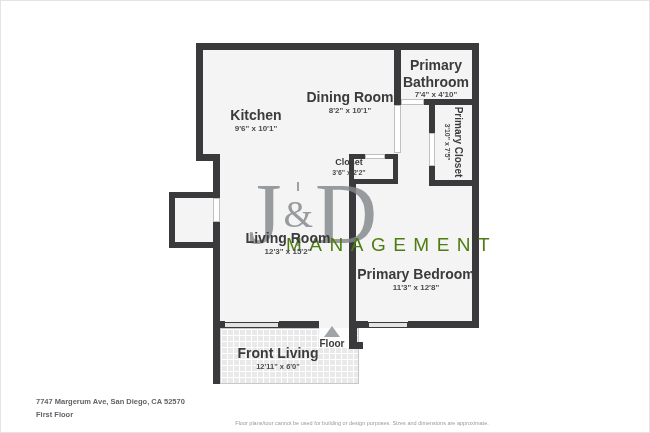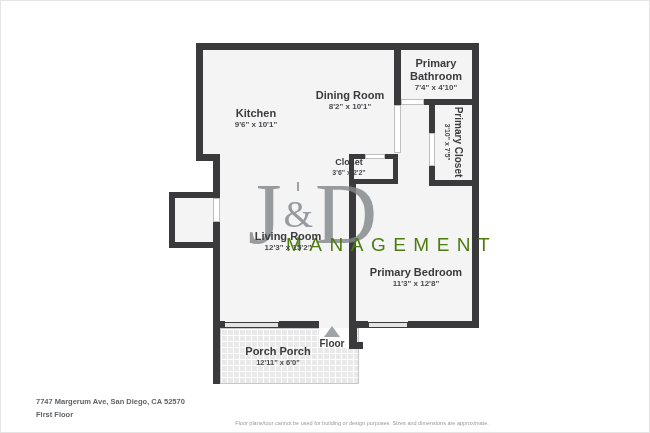--- a/index.html
+++ b/index.html
@@ -12,21 +12,21 @@
   .door{position:absolute;background:#ffffff;border:1px solid #bfbfbf;box-sizing:border-box;z-index:2;}
   .window{position:absolute;background:#e3e3e3;border:1px solid #3a3a3c;box-sizing:border-box;z-index:2;}
   .porch{position:absolute;left:219px;top:327px;width:139px;height:56px;z-index:1;
          background-color:#e9e9e9;
          background-image:linear-gradient(#ffffff 1.5px, transparent 1.5px),
                           linear-gradient(90deg,#ffffff 1.5px, transparent 1.5px);
          background-size:6px 6px;border:1px solid #c8c8c8;box-sizing:border-box;}
   .entry-pad{position:absolute;left:318px;top:327px;width:34px;height:20px;background:#fdfdfd;z-index:1;}
   .label{position:absolute;z-index:4;text-align:center;transform:translateX(-50%);
          color:#3b3b3d;white-space:nowrap;}
-  .room-name{font-weight:700;font-size:11px;line-height:1.18;}
+  .room-name{font-weight:700;font-size:14px;line-height:1.18;}
   .room-name.sm{font-size:9px;}
   .room-name.md{font-size:10px;}
   .room-dims{font-weight:600;font-size:8px;color:#4b4b4d;margin-top:1px;line-height:1.1;}
   .room-dims.sm{font-size:7px;}
   .room-dims.md{font-size:7.5px;}
   .rotated{position:absolute;left:453px;top:141px;z-index:4;width:90px;text-align:center;
            transform:translate(-50%,-50%) rotate(90deg);color:#3b3b3d;white-space:nowrap;}
   .triangle{position:absolute;left:323px;top:325px;width:0;height:0;z-index:4;
             border-left:8px solid transparent;border-right:8px solid transparent;
             border-bottom:11px solid #a1a4a6;}
@@ -133,21 +133,21 @@
     <div class="room-name">Living Room</div>
     <div class="room-dims">12'3" x 15'2"</div>
   </div>
 
   <div class="label" style="left:415px;top:241px;margin-top:24px;">
     <div class="room-name">Primary Bedroom</div>
     <div class="room-dims">11'3" x 12'8"</div>
   </div>
 
   <div class="label" style="left:277px;top:344px;">
-    <div class="room-name">Porch Porch</div>
+    <div class="room-name">Front Living</div>
     <div class="room-dims md">12'11" x 6'0"</div>
   </div>
 
   <div class="triangle"></div>
   <div class="label" style="left:331px;top:337px;">
     <div class="room-name md">Floor</div>
   </div>
 
   <div class="addr">7747 Margerum Ave, San Diego, CA 52570</div>
   <div class="floor-lbl">First Floor</div>

